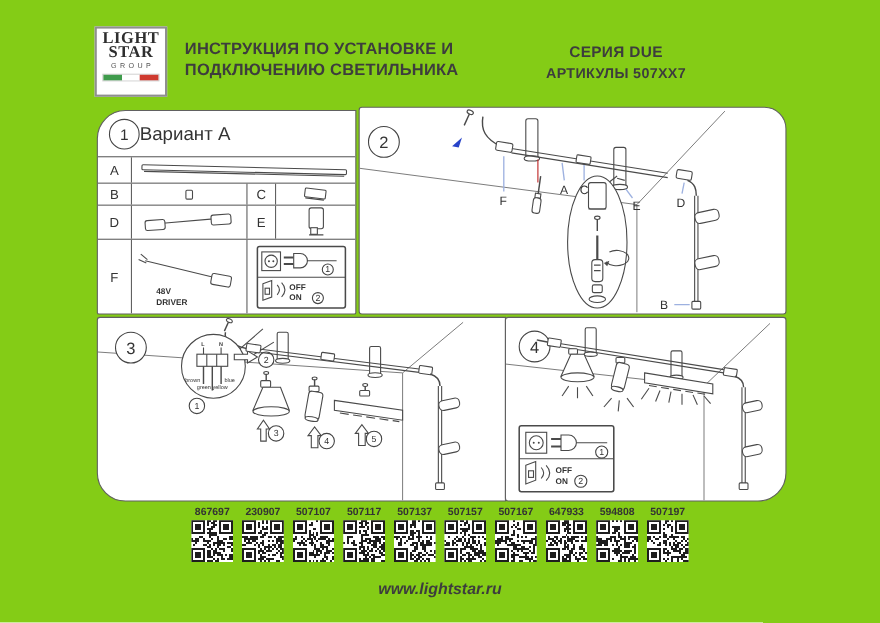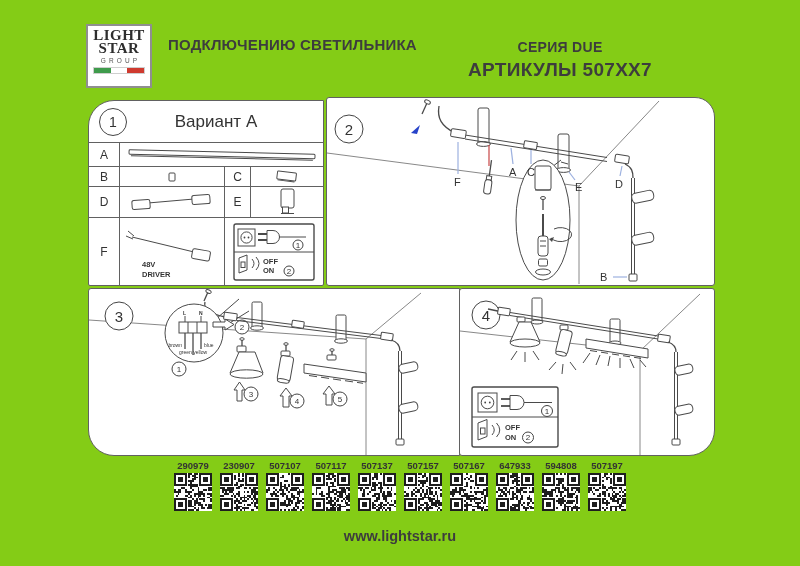--- a/index.html
+++ b/index.html
@@ -12,34 +12,34 @@
         box-sizing:border-box;padding-top:3px;text-align:center;background:#fff;}
   .logo-word{font-family:"Liberation Serif",serif;font-weight:bold;font-size:15px;
              line-height:13px;color:#2e2e2e;letter-spacing:.5px;}
   .logo-group{font-size:6.5px;letter-spacing:3.1px;color:#555;margin-top:2px;padding-left:3px;}
   .logo-flag{display:flex;height:5px;margin:3px 5px 0 5px;border:1px solid #cfcfcf;}
   .logo-flag span{flex:1;}
   .title-block{left:168px;top:35px;font-weight:bold;font-size:15px;line-height:19px;
                color:#3d3d3d;letter-spacing:.2px;}
   .series-block{left:455px;top:39px;width:210px;text-align:center;color:#3d3d3d;}
   .series{font-weight:bold;font-size:14px;letter-spacing:.3px;}
-  .articles{font-weight:bold;font-size:19px;margin-top:4px;letter-spacing:.3px;}
+  .articles{font-weight:bold;font-size:13px;margin-top:4px;letter-spacing:.3px;}
 
   
   .panel{position:absolute;border:1.2px solid #616161;background:#fff;box-sizing:border-box;}
   #p1{left:88px;top:100px;width:236px;height:186px;border-radius:26px 0 2px 2px;overflow:hidden;}
   #p2{left:326px;top:97px;width:389px;height:189px;border-radius:3px 20px 3px 3px;}
   #p3{left:88px;top:288px;width:372px;height:168px;border-radius:3px 0 0 26px;}
   #p4{left:459px;top:288px;width:256px;height:168px;border-radius:3px 3px 26px 3px;}
   .panel > svg{position:absolute;left:0;top:0;}
 
   
   .p1row{display:flex;border-bottom:1px solid #616161;box-sizing:border-box;align-items:stretch;}
   .p1-title{height:42px;align-items:center;}
-  .p1-title .vtitle{flex:1;text-align:center;font-size:17px;color:#333;padding-right:18px;}
+  .p1-title .vtitle{flex:1;text-align:left;font-size:17px;color:#333;padding-right:18px;}
   .p1lab{width:30px;flex:none;border-right:1px solid #616161;display:flex;
          align-items:center;justify-content:center;font-size:12px;color:#333;}
   .c1{width:104px;flex:none;border-right:1px solid #616161;display:flex;align-items:center;justify-content:center;}
   .lab2{width:25px;flex:none;border-right:1px solid #616161;display:flex;
         align-items:center;justify-content:center;font-size:12px;color:#333;}
   .c2{flex:1;display:flex;align-items:center;justify-content:center;}
   .rowA{height:24px;} .rowBC{height:20px;} .rowDE{height:31px;} .rowF{flex:1;border-bottom:none;height:67px;}
   .circnum{width:26px;height:26px;border:1px solid #444;border-radius:50%;
            display:flex;align-items:center;justify-content:center;font-size:14px;
            color:#333;margin-left:10px;flex:none;background:#fff;}
@@ -59,39 +59,40 @@
   svg .tiny{font-size:5px;}
   svg .onoff{font-size:7.5px;font-weight:bold;}
   svg .drv{font-size:7.5px;font-weight:bold;}
   svg .red{stroke:#c23434;stroke-width:1.1;}
   svg .blue{fill:#2743c9;}
 
   
   .qr-strip{left:0;right:0;top:460px;display:flex;justify-content:center;gap:8px;}
   .qr-item{width:38px;}
   .qr-num{font-size:9.5px;font-weight:bold;color:#333;text-align:center;margin-bottom:2px;white-space:nowrap;}
-  .footer{left:0;right:0;top:528px;text-align:center;font-weight:bold;font-size:14.5px;color:#3d3d3d;}
+  .footer{left:0;right:0;top:528px;text-align:center;font-weight:bold;font-size:14.5px;color:#3d3d3d;font-style:italic;}
 </style>
 </head>
 <body>
 
 <div class="sheet">
 
   <div class="abs logo">
     <div class="logo-word">LIGHT</div>
     <div class="logo-word">STAR</div>
     <div class="logo-group">GROUP</div>
     <div class="logo-flag">
       <span style="background:#3f9b4c"></span>
         <span style="background:#ffffff"></span>
         <span style="background:#cf3a2f"></span>
     </div>
   </div>
 
   <div class="abs title-block">
+    <div>ИНСТРУКЦИЯ ПО УСТАНОВКЕ И</div>
     <div>ПОДКЛЮЧЕНИЮ СВЕТИЛЬНИКА</div>
   </div>
 
   <div class="abs series-block">
     <div class="series">СЕРИЯ DUE</div>
     <div class="articles">АРТИКУЛЫ 507XX7</div>
   </div>
 
   <div class="panel" id="p1">
     <div class="p1row p1-title">
@@ -518,21 +519,21 @@
         </g>
         <text class="onoff" x="45" y="141">OFF</text>
         <text class="onoff" x="45" y="151">ON</text>
         <circle class="stepc" cx="68" cy="148.5" r="5.5"></circle>
         <text class="stept" x="68" y="151.2">2</text>
       </g>
     </svg>
   </div>
 
   <div class="abs qr-strip">
-      <div class="qr-item"><div class="qr-num">290979</div><svg width="38" height="38" viewBox="0 0 21 21" shape-rendering="crispEdges">
+      <div class="qr-item"><div class="qr-num">867697</div><svg width="38" height="38" viewBox="0 0 21 21" shape-rendering="crispEdges">
           <rect x="0" y="0" width="21" height="21" fill="#ffffff"></rect>
           <rect x="0" y="0" width="7" height="7" fill="#1e1e1e"></rect>
           <rect x="1" y="1" width="5" height="5" fill="#ffffff"></rect>
           <rect x="2" y="2" width="3" height="3" fill="#1e1e1e"></rect>
           <rect x="14" y="0" width="7" height="7" fill="#1e1e1e"></rect>
           <rect x="15" y="1" width="5" height="5" fill="#ffffff"></rect>
           <rect x="16" y="2" width="3" height="3" fill="#1e1e1e"></rect>
           <rect x="0" y="14" width="7" height="7" fill="#1e1e1e"></rect>
           <rect x="1" y="15" width="5" height="5" fill="#ffffff"></rect>
           <rect x="2" y="16" width="3" height="3" fill="#1e1e1e"></rect>

